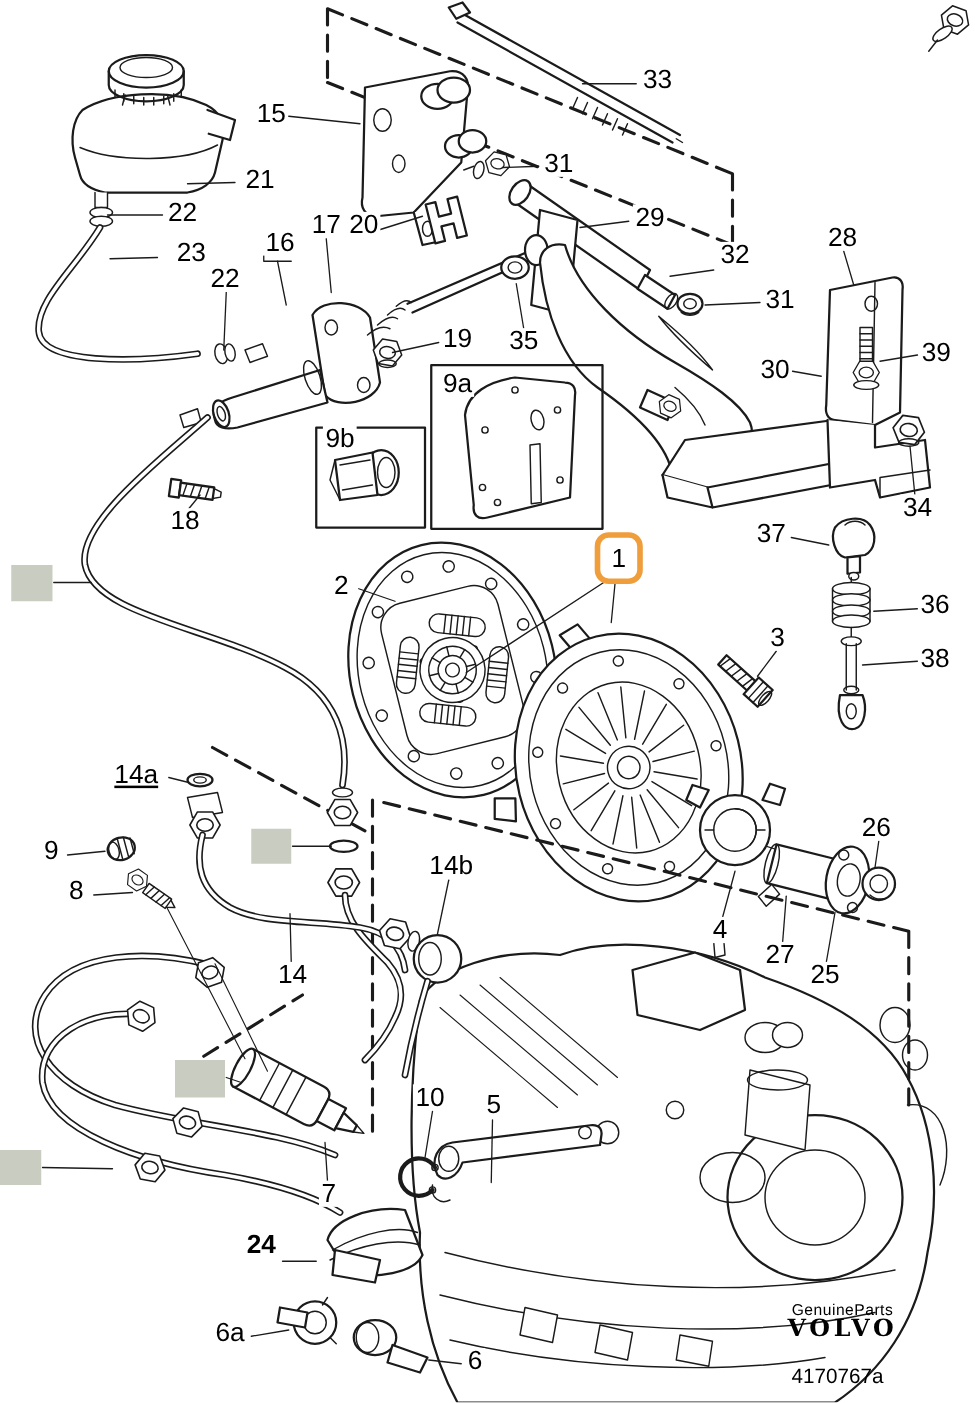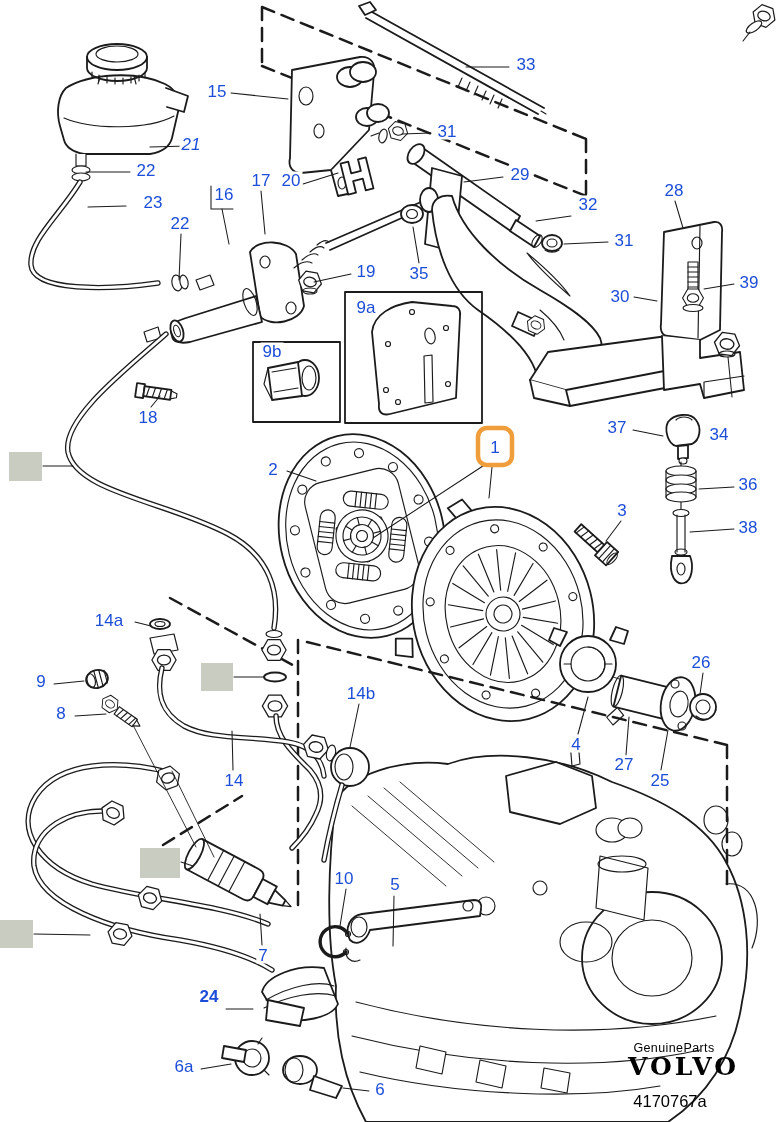--- a/index.html
+++ b/index.html
@@ -13,24 +13,24 @@
   .s3{stroke-width:.9}
   .ld{stroke-width:1.05}
   .thick{stroke-width:3.4}
   .dsh{stroke-width:2.5;stroke-dasharray:13 8}
   .pp{stroke-width:5.4}
   .pi{stroke:#fff;stroke-width:2.8}
   .w{fill:#fff}
   .hl{fill:#fff;stroke-width:4.5}
   .gray{stroke:none}
   .part-label{position:absolute;transform:translate(-50%,-50%);
-      font-size:17px;line-height:1;color:#1d4ed8;background:#fff;padding:0 2px;white-space:nowrap;}
+      font-size:21px;line-height:1;color:#000000;background:#fff;padding:0 2px;white-space:nowrap;}
   .brand{position:absolute;color:#000;text-align:center;}
   .brand-volvo{left:628px;top:1052px;width:92px;font-family:"DejaVu Serif",serif;
-      font-weight:bold;font-size:25px;letter-spacing:3px;}
+      font-weight:bold;font-size:19px;letter-spacing:3px;}
   .brand-sub{left:628px;top:1041px;width:92px;font-size:12.5px;letter-spacing:.4px;}
   .brand-num{left:624px;top:1092px;width:92px;font-size:16.5px;}
 </style>
 </head>
 <body>
 
 <div class="stage">
 
 <svg width="780" height="1122" viewBox="0 0 780 1122">
   <defs>
@@ -478,41 +478,41 @@
 
 <div>
       <span class="part-label" style="left: 217px; top: 91px;">15</span>
       <span class="part-label" style="left: 526px; top: 64px;">33</span>
       <span class="part-label" style="left: 447px; top: 131px;">31</span>
       <span class="part-label" style="left: 520px; top: 174px;">29</span>
       <span class="part-label" style="left: 588px; top: 204px;">32</span>
       <span class="part-label" style="left: 624px; top: 240px;">31</span>
       <span class="part-label" style="left: 674px; top: 190px;">28</span>
       <span class="part-label" style="left: 749px; top: 282px;">39</span>
-      <span class="part-label" style="left: 191px; top: 144px; font-style: italic;">21</span>
+      <span class="part-label" style="left: 208px; top: 144px;">21</span>
       <span class="part-label" style="left: 146px; top: 170px;">22</span>
       <span class="part-label" style="left: 153px; top: 202px;">23</span>
       <span class="part-label" style="left: 180px; top: 223px;">22</span>
       <span class="part-label" style="left: 224px; top: 194px;">16</span>
       <span class="part-label" style="left: 261px; top: 180px;">17</span>
       <span class="part-label" style="left: 291px; top: 180px;">20</span>
       <span class="part-label" style="left: 366px; top: 271px;">19</span>
       <span class="part-label" style="left: 419px; top: 273px;">35</span>
       <span class="part-label" style="left: 620px; top: 296px;">30</span>
-      <span class="part-label" style="left: 719px; top: 406px; margin-top: 28px;">34</span>
+      <span class="part-label" style="left: 734px; top: 406px;">34</span>
       <span class="part-label" style="left: 366px; top: 307px;">9a</span>
       <span class="part-label" style="left: 272px; top: 351px;">9b</span>
       <span class="part-label" style="left: 148px; top: 417px;">18</span>
       <span class="part-label" style="left: 617px; top: 427px;">37</span>
       <span class="part-label" style="left: 748px; top: 484px;">36</span>
       <span class="part-label" style="left: 748px; top: 527px;">38</span>
       <span class="part-label" style="left: 495px; top: 447px;">1</span>
       <span class="part-label" style="left: 273px; top: 469px;">2</span>
       <span class="part-label" style="left: 622px; top: 510px;">3</span>
-      <span class="part-label" style="left: 109px; top: 620px;">14a</span>
+      <span class="part-label" style="left: 109px; top: 620px; text-decoration: underline;">14a</span>
       <span class="part-label" style="left: 41px; top: 681px;">9</span>
       <span class="part-label" style="left: 61px; top: 713px;">8</span>
       <span class="part-label" style="left: 361px; top: 693px;">14b</span>
       <span class="part-label" style="left: 234px; top: 780px;">14</span>
       <span class="part-label" style="left: 701px; top: 662px;">26</span>
       <span class="part-label" style="left: 576px; top: 744px;">4</span>
       <span class="part-label" style="left: 624px; top: 764px;">27</span>
       <span class="part-label" style="left: 660px; top: 780px;">25</span>
       <span class="part-label" style="left: 344px; top: 878px;">10</span>
       <span class="part-label" style="left: 395px; top: 884px;">5</span>

